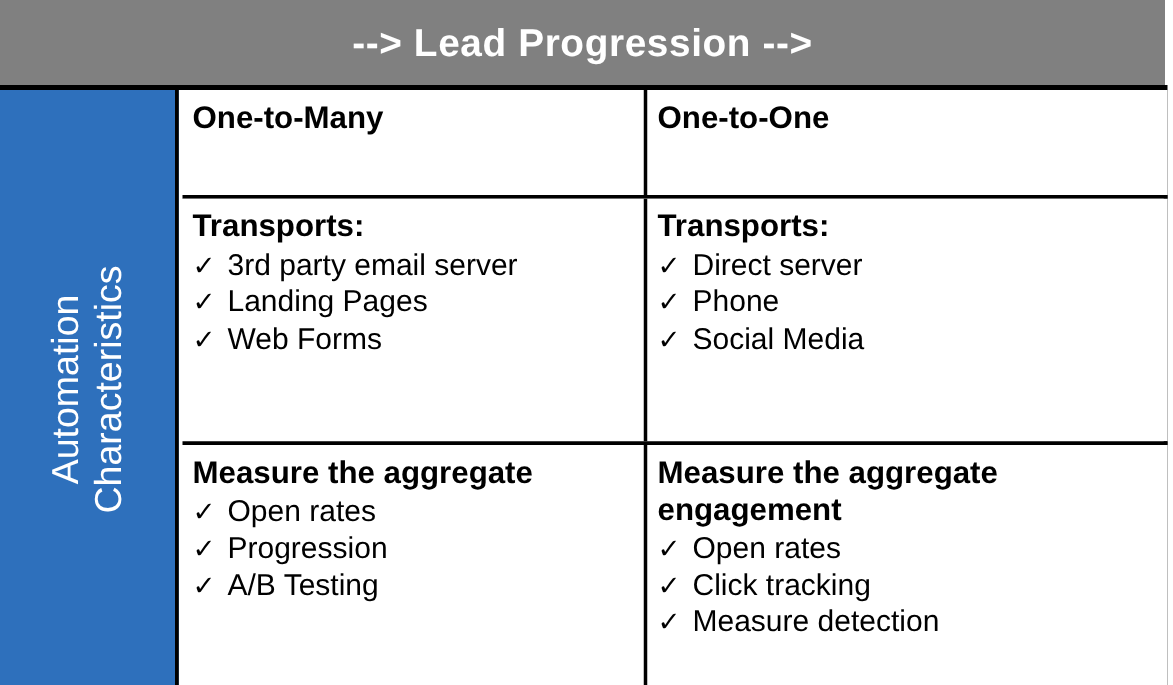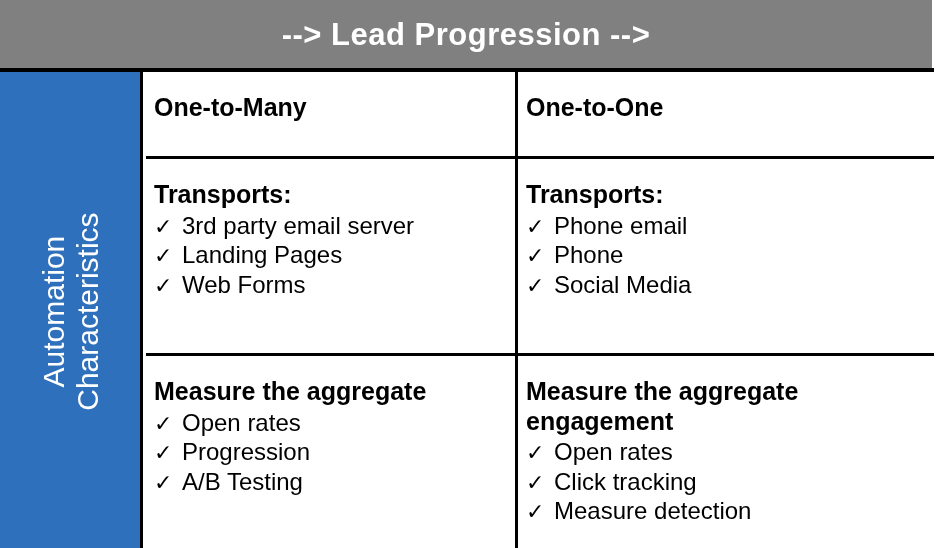--- a/index.html
+++ b/index.html
@@ -97,21 +97,21 @@
     box-sizing: border-box;
     display: flex;
   }
   .row-header { top: 0;   height: 84px; }
   .row-body-1 { top: 84px;  height: 197px; border-top: 3px solid #000000; }
   .row-body-2 { top: 281px; height: 199px; border-top: 3px solid #000000; }
 
   .cell {
     box-sizing: border-box;
     background: #ffffff;
-    padding: 21px 0 0 8px;
+    padding: 8px 0 0 8px;
     overflow: hidden;
   }
   .cell-left  { width: 372px; border-right: 3px solid #000000; }
   .cell-right { width: 416px; }
 
   .cell-title {
     font-size: 25px;
     font-weight: bold;
     color: #000000;
     line-height: 1.18;
@@ -191,21 +191,21 @@
               <span class="item-text">Web Forms</span>
             </li>
           </ul>
         </div>
 
         <div class="cell cell-right">
           <div class="cell-title cell-title-wrap">Transports:</div>
           <ul class="check-list">
             <li>
               <span class="tick">✓</span>
-              <span class="item-text">Phone email</span>
+              <span class="item-text">Direct server</span>
             </li>
             <li>
               <span class="tick">✓</span>
               <span class="item-text">Phone</span>
             </li>
             <li>
               <span class="tick">✓</span>
               <span class="item-text">Social Media</span>
             </li>
           </ul>

